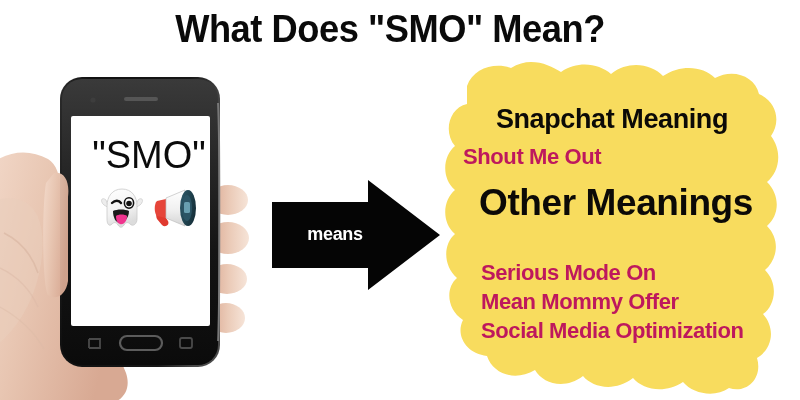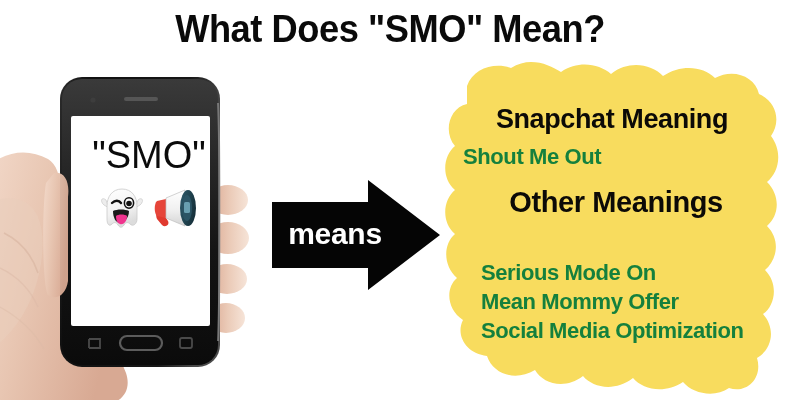--- a/index.html
+++ b/index.html
@@ -82,21 +82,21 @@
     height: 122px;
   }
   #arrow-label {
     position: absolute;
     left: 18px;
     top: 46px;
     width: 98px;
     text-align: center;
     font-family: "Liberation Sans", sans-serif;
     font-weight: bold;
-    font-size: 30px;
+    font-size: 18px;
     line-height: 28px;
     color: #ffffff;
     letter-spacing: -0.3px;
   }
 
   
   #panel-wrap {
     position: absolute;
     left: 437px;
     top: 52px;
@@ -115,21 +115,21 @@
     text-align: center;
     font-family: "Liberation Sans", sans-serif;
     font-weight: bold;
     color: #0c0a07;
     letter-spacing: -0.4px;
   }
   .panel-item {
     text-align: left;
     font-family: "Liberation Sans", sans-serif;
     font-weight: bold;
-    color: #15803d;
+    color: #be185d;
     letter-spacing: -0.4px;
   }
   #snapchat-heading {
     position: absolute;
     left: 8px;
     top: 51px;
     width: 334px;
     font-size: 27px;
     line-height: 32px;
   }
@@ -139,21 +139,21 @@
     top: 91px;
     width: 320px;
     font-size: 22px;
     line-height: 28px;
   }
   #other-heading {
     position: absolute;
     left: 16px;
     top: 133px;
     width: 326px;
-    font-size: 29px;
+    font-size: 37px;
     line-height: 35px;
   }
   #other-list {
     position: absolute;
     left: 44px;
     top: 206px;
     width: 322px;
   }
   #other-list .panel-item {
     font-size: 22px;

